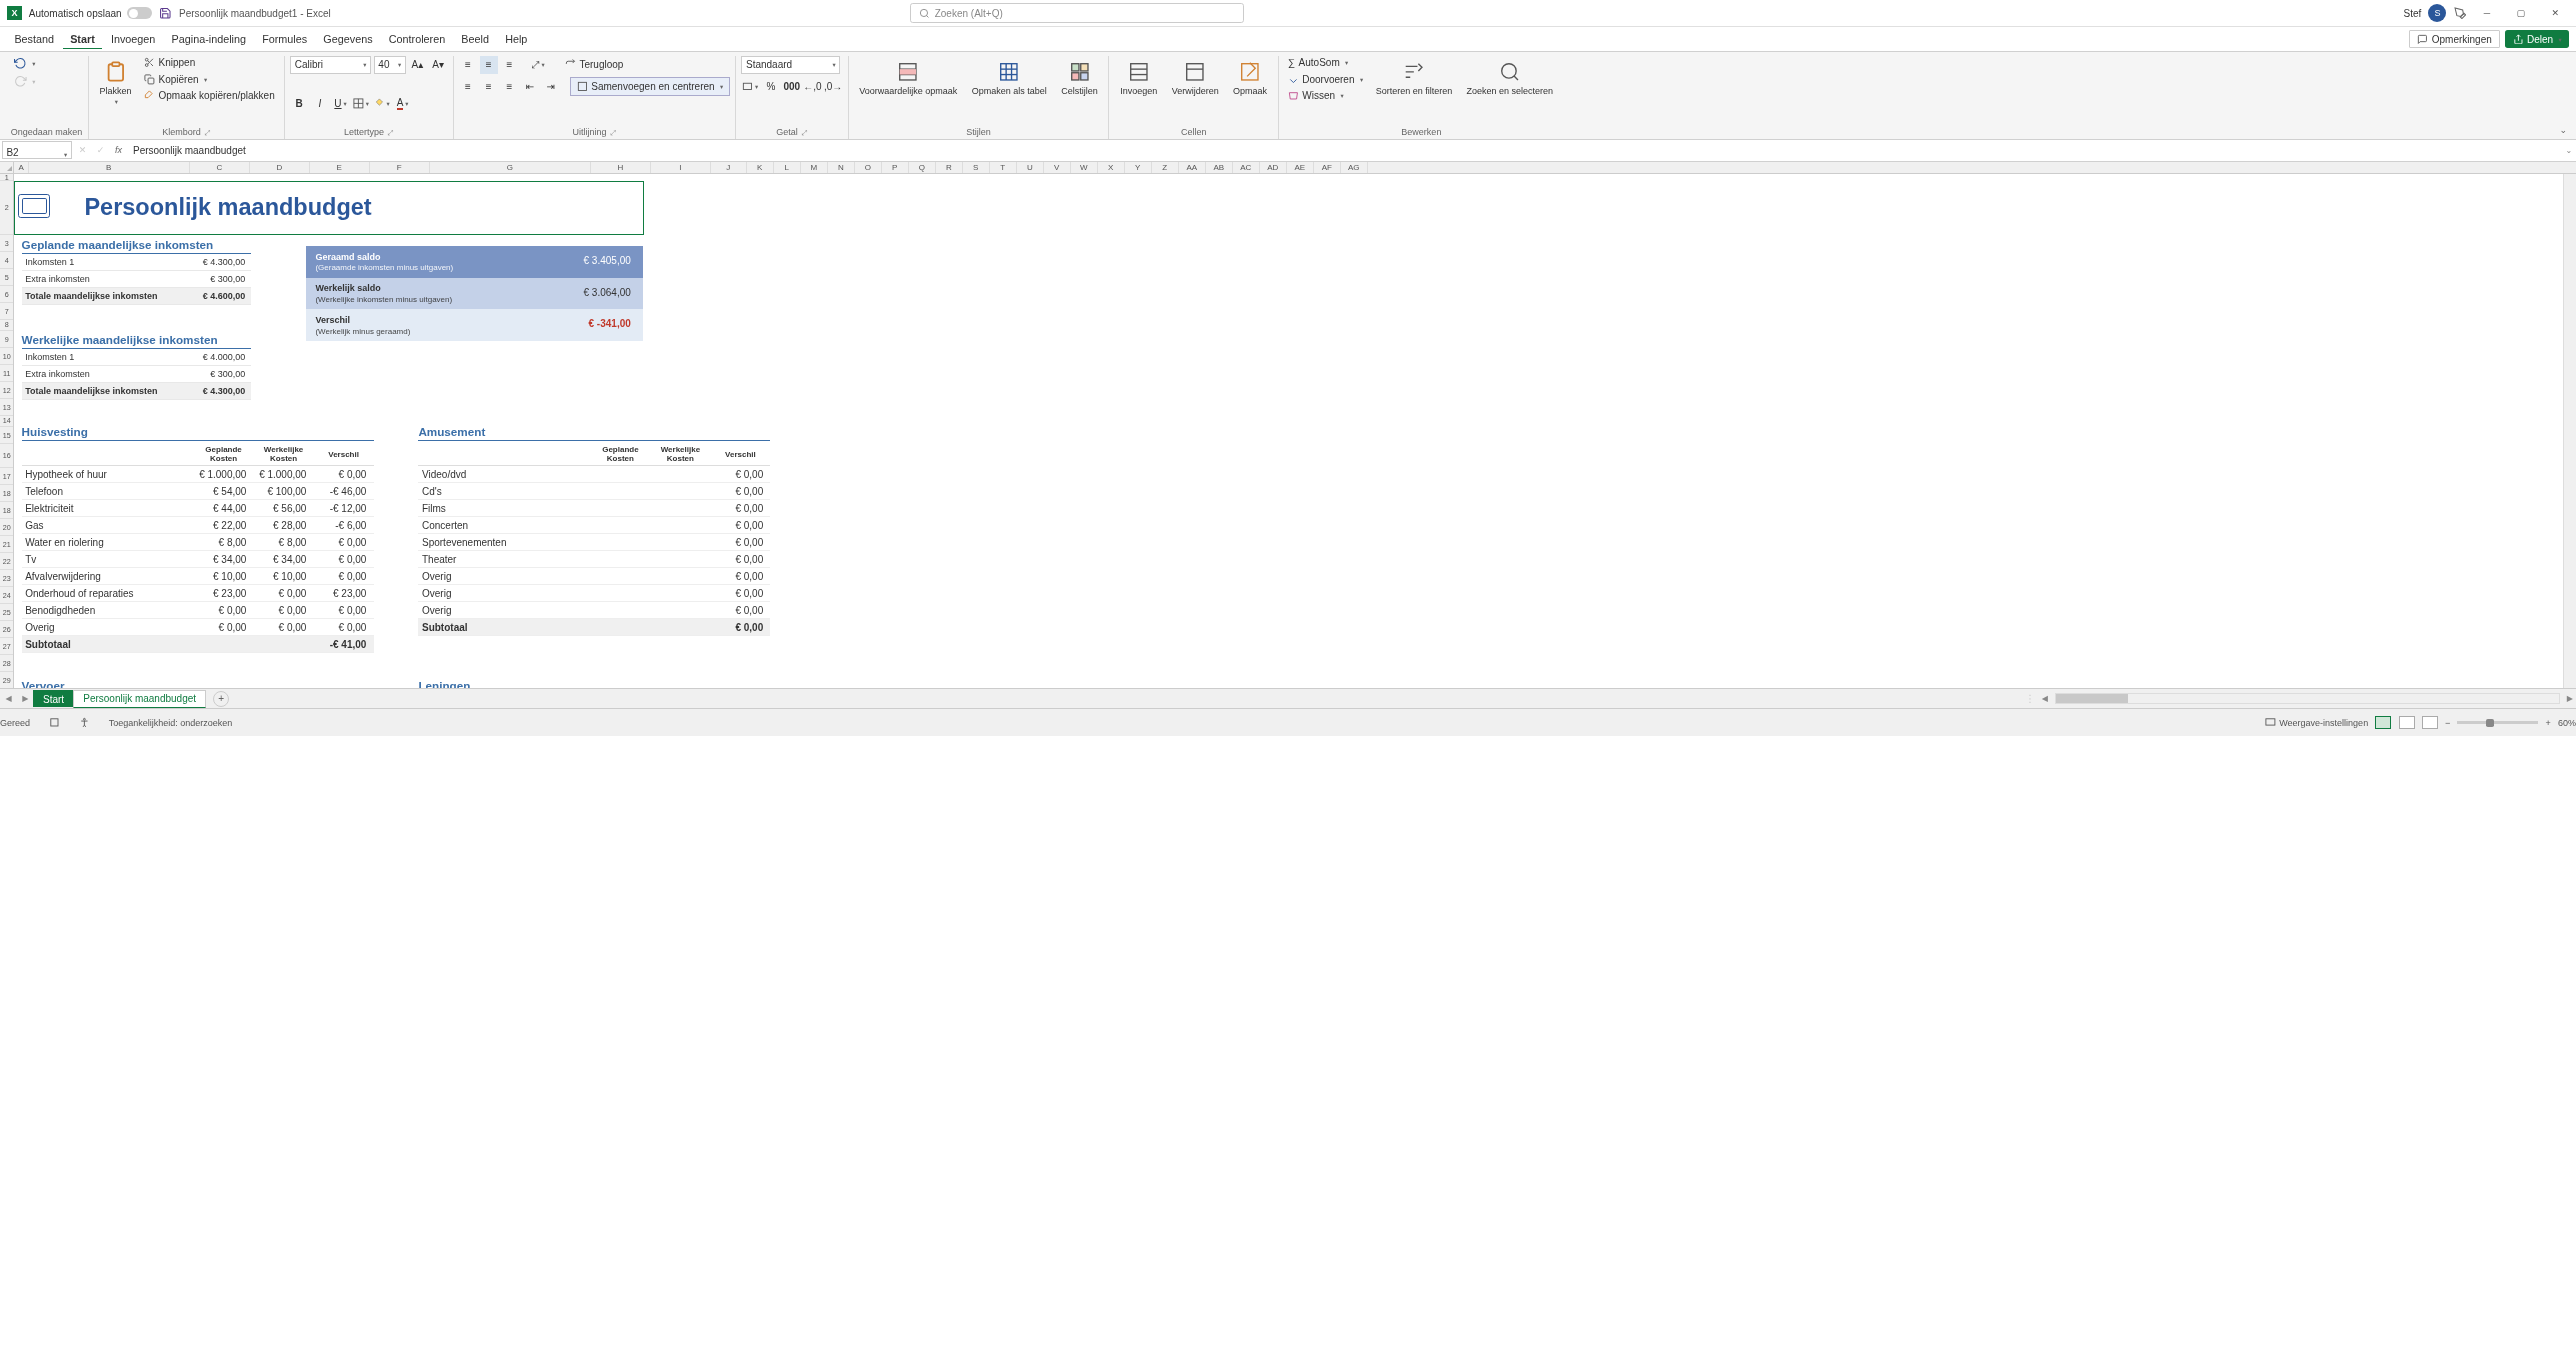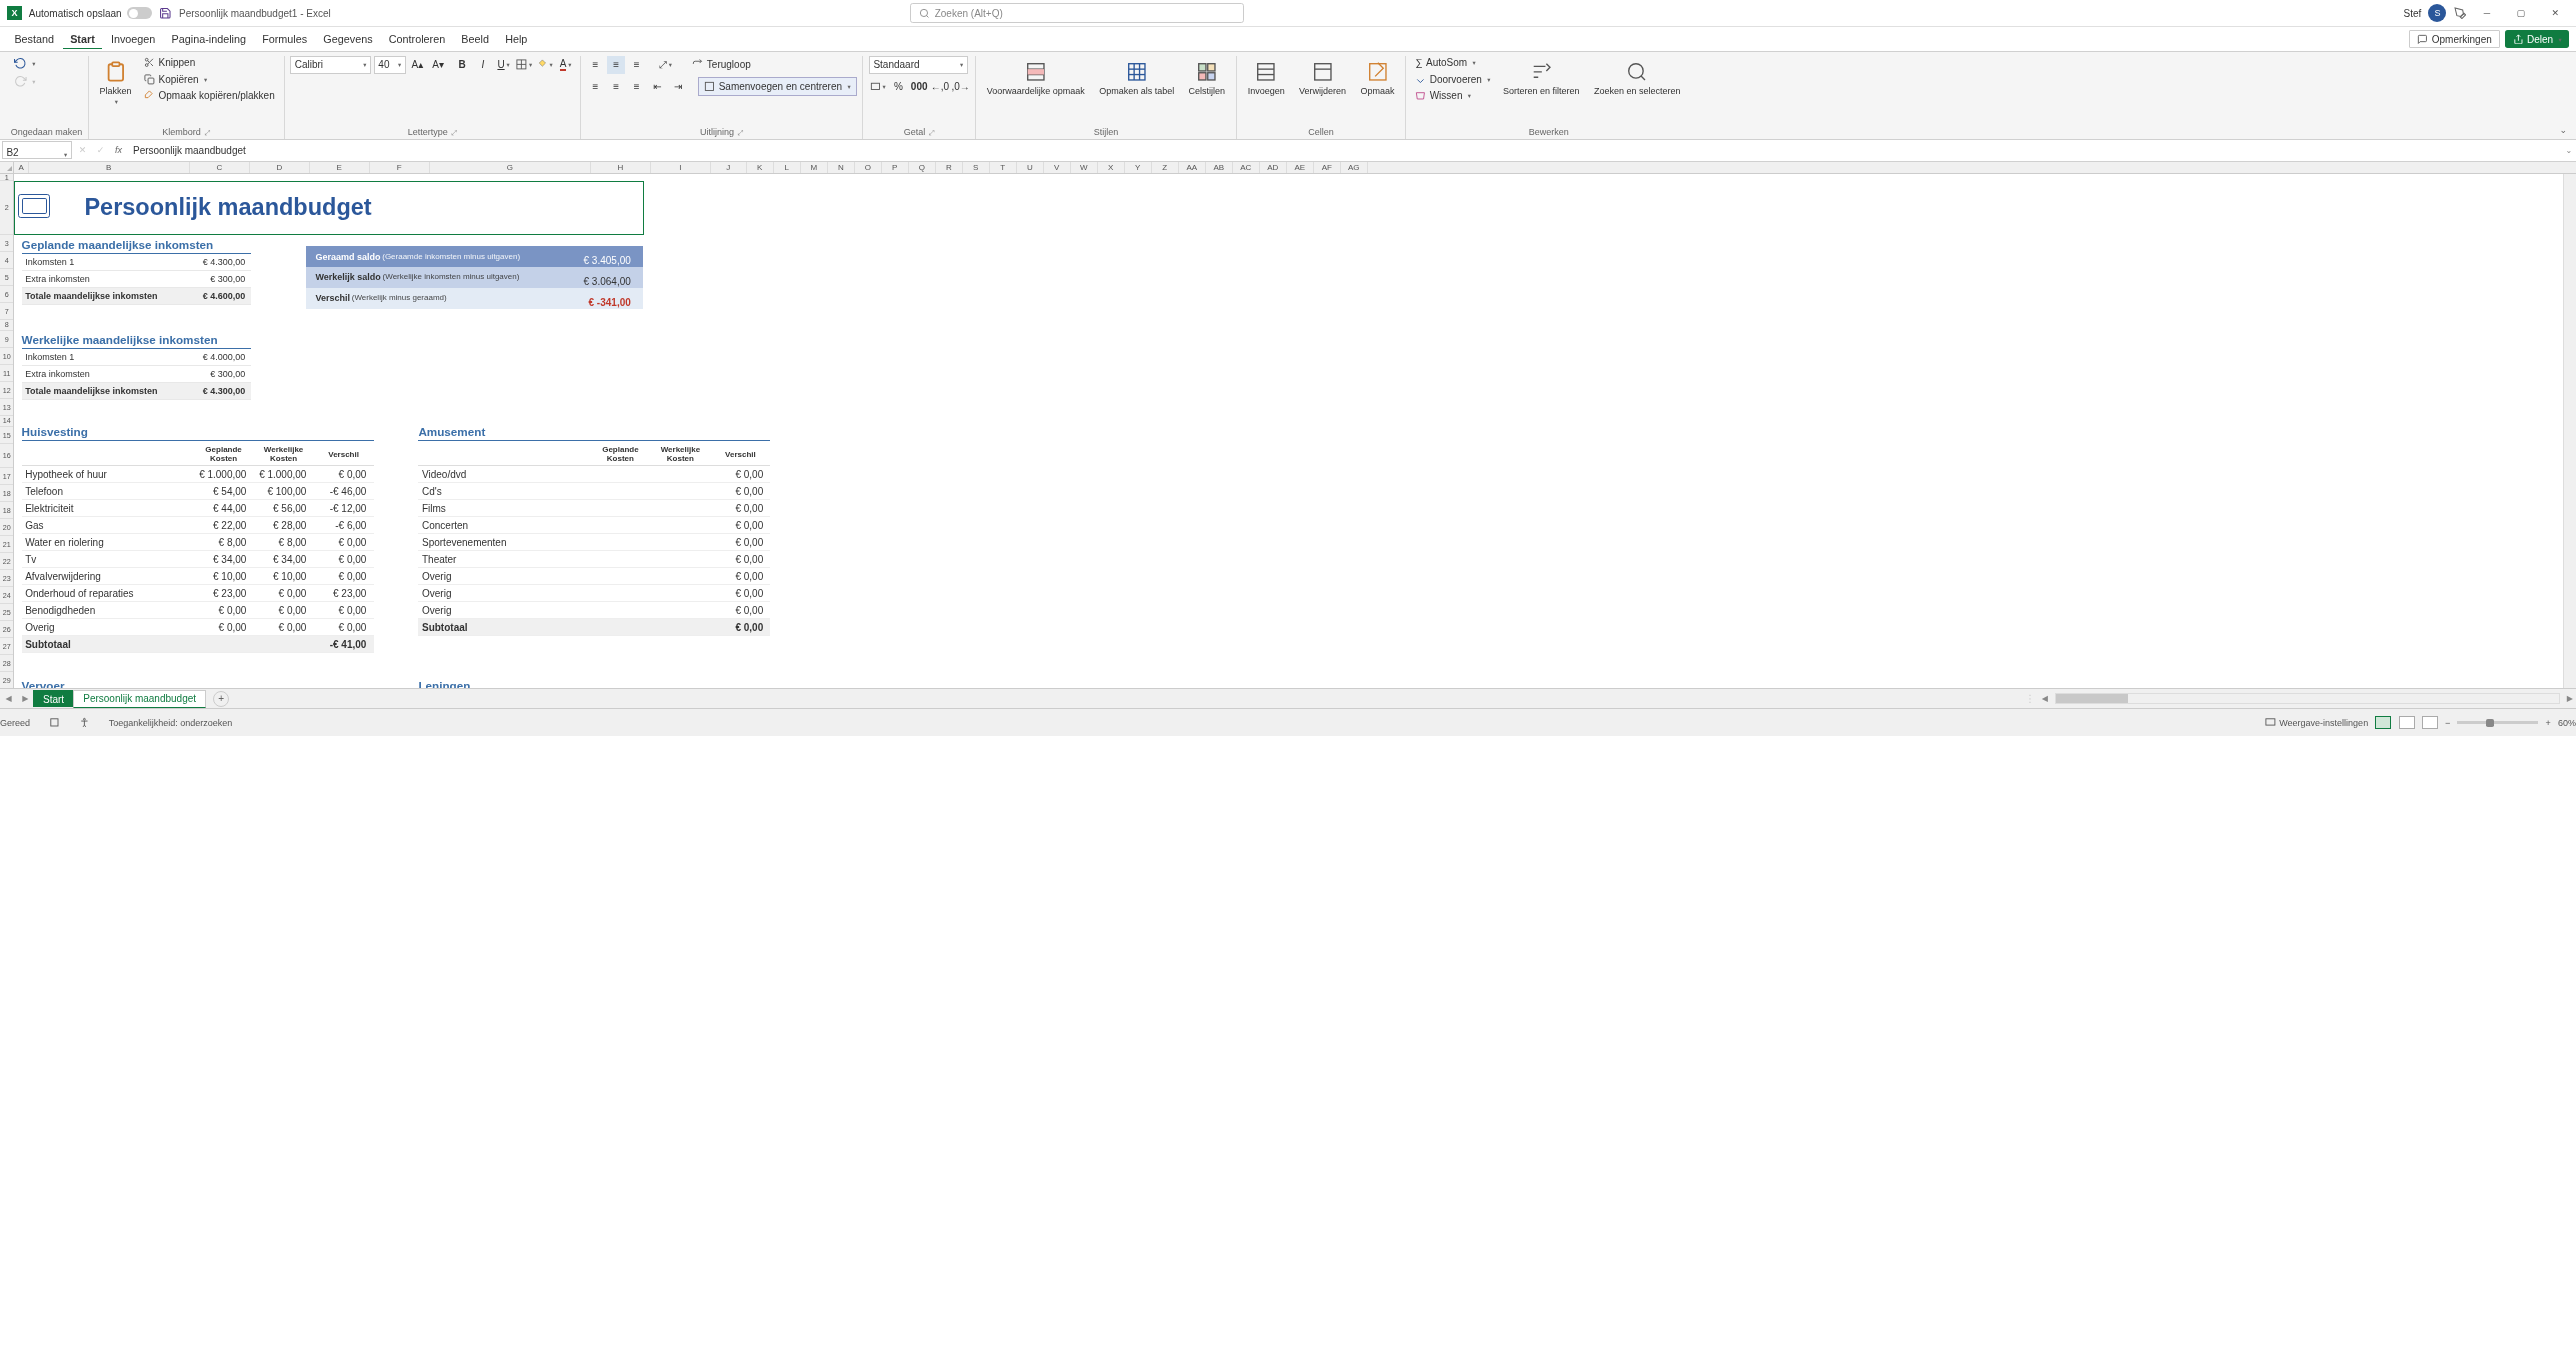--- a/index.html
+++ b/index.html
@@ -59,21 +59,21 @@
 .sheet-title{position:absolute;left:70px;top:12.6px;font-size:23.5px;font-weight:600;color:#2b579a}
 .wallet-icon{position:absolute;left:3.6px;top:12.6px;width:32px;height:23.5px;border:1.8px solid #2b579a;border-radius:2.7px}
 .wallet-icon::before{content:"";position:absolute;left:2.7px;top:2.7px;width:23.5px;height:14.4px;border:0.9px solid #2b579a;border-radius:1.8px}
 .table-block{position:absolute;font-size:9px}
 .section-hdr{font-size:11.7px;font-weight:600;color:#3b6fa8;border-bottom:0.9px solid #3b6fa8;padding-bottom:1.8px}
 .data-row{display:flex;height:17px;align-items:center;border-bottom:0.9px solid #e8e8e8}
 .data-row.total{background:#f0f0f0;font-weight:600}
 .cell-l{flex:1;padding-left:3.6px}
 .cell-r{width:54px;text-align:right;padding-right:5.4px}
 .balance-box{position:absolute;left:292px;top:72px;width:337px;font-size:9px}
-.bal-row{padding:5.4px 9px;display:flex;flex-direction:row;gap:1.8px;position:relative}
+.bal-row{padding:5.4px 9px;display:flex;flex-direction:column;gap:1.8px;position:relative}
 .bal-row.est{background:#7a94c4;color:#fff}
 .bal-row.act{background:#c4d1e8}
 .bal-row.diff{background:#e3ebf5}
 .bal-val{position:absolute;right:12.6px;top:9px;font-size:10px}
 .bal-val.neg{color:#c0392b;font-weight:600}
 .bal-sub{font-size:8px;opacity:0.9}
 .category-table{position:absolute;font-size:8px;width:352px}
 .cat-hdr{font-size:11.7px;font-weight:600;color:#3b6fa8;border-bottom:0.9px solid #3b6fa8;padding-bottom:1.8px;margin-bottom:1.8px}
 .cat-head-row{display:flex;font-size:8px;text-align:center;height:23.5px;align-items:center;border-bottom:0.9px solid #ddd}
 .cat-head-row .c1{flex:1}
@@ -242,21 +242,21 @@
           </div>
       </div>
     </div>
     <div class="ribbon-group-label">
         <span>Klembord</span>
         <span class="dialog-launcher">⤢</span>
       </div>
   </div>
 
   <div class="ribbon-group">
-    <div class="ribbon-group-content" style="flex-direction:row;gap:6px">
+    <div class="ribbon-group-content" style="flex-direction:column;gap:21px">
       <div class="font-row">
         <div class="font-name">
             <span>Calibri</span>
             <span class="dropdown-arrow">▾</span>
           </div>
         <div class="font-size">
             <span>40</span>
             <span class="dropdown-arrow">▾</span>
           </div>
         <div class="icon-btn">A▴</div>

